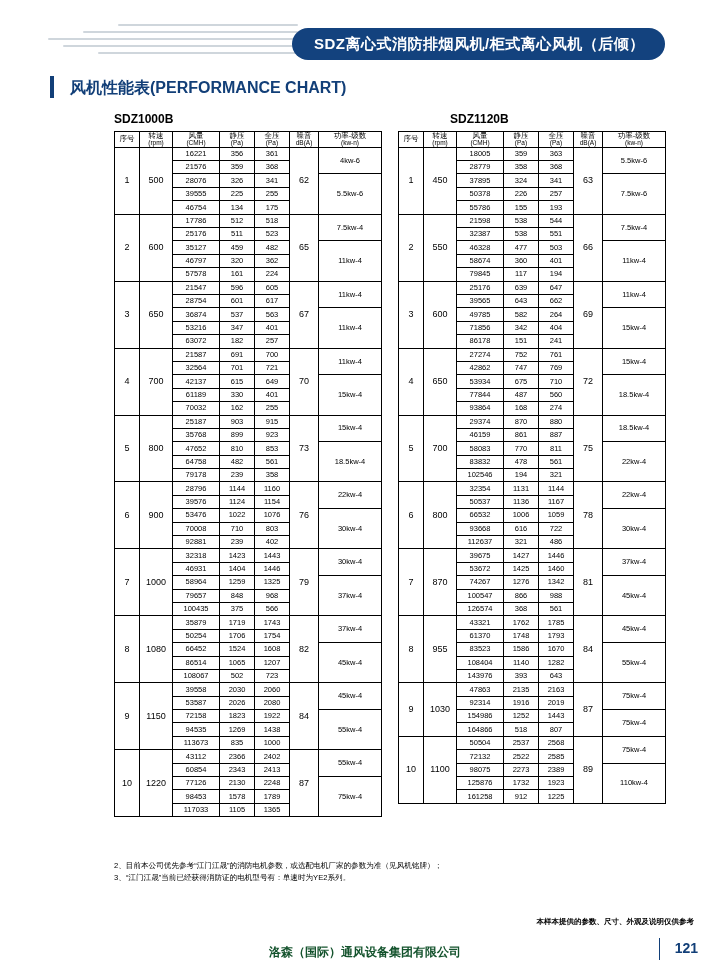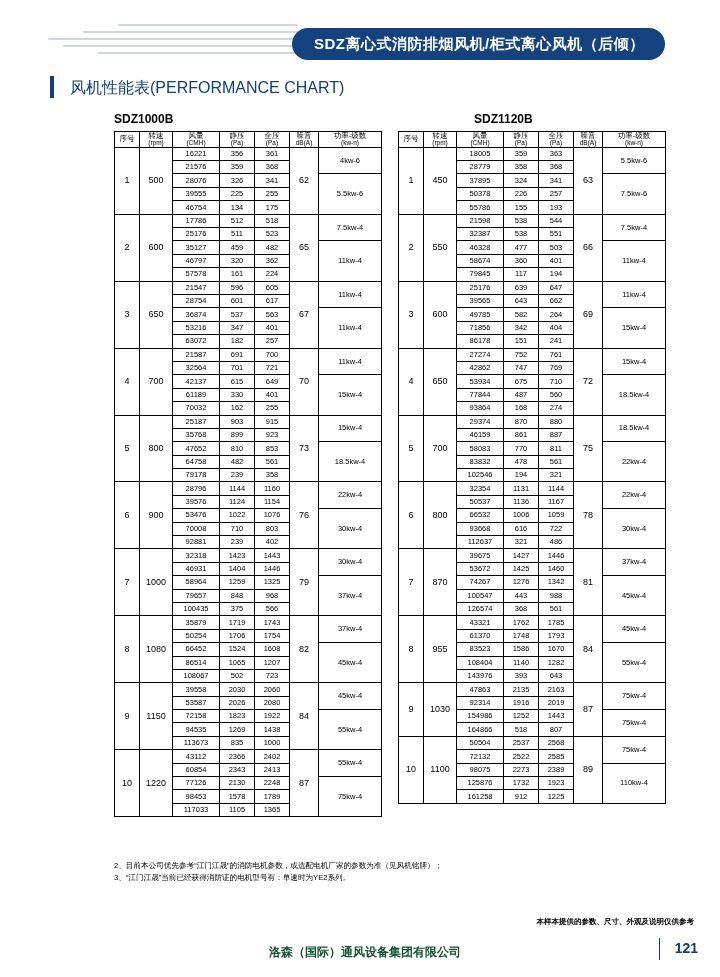--- a/index.html
+++ b/index.html
@@ -39,31 +39,31 @@
     background:#13427e;color:#ffffff;
     border-radius:16px;
     font-size:15px;font-weight:bold;
     letter-spacing:0.5px;
     white-space:nowrap;
     margin-top:8px;
   }
   
   .section-title{
     position:absolute;left:60px;top:78px;
-    font-size:16px;font-weight:normal;color:#123f78;
+    font-size:16px;font-weight:bold;color:#123f78;
   }
   .section-rule{
     position:absolute;left:40px;top:76px;width:4px;height:22px;background:#123f78;
   }
   
   .model-label{
     position:absolute;font-size:12px;font-weight:bold;color:#000;
   }
   #model-left{left:104px;top:112px;}
-  #model-right{left:464px;top:112px;}
+  #model-right{left:440px;top:112px;}
 
   
   table.perf{
     border-collapse:collapse;
     position:absolute;
     font-size:7.5px;
     line-height:1.05;
   }
   #table-left{left:104px;top:131px;}
   #table-right{left:388px;top:131px;}
@@ -668,21 +668,21 @@
           <td class="v">1460</td>
         </tr>
         <tr>
           <td class="v">74267</td>
           <td class="v">1276</td>
           <td class="v">1342</td>
           <td class="v pow" rowspan="3">45kw-4</td>
         </tr>
         <tr>
           <td class="v">100547</td>
-          <td class="v">443</td>
+          <td class="v">866</td>
           <td class="v">988</td>
         </tr>
         <tr>
           <td class="v">126574</td>
           <td class="v">368</td>
           <td class="v">561</td>
         </tr>
         <tr class="sep">
           <td class="v grp" rowspan="5">8</td>
           <td class="v grp" rowspan="5">955</td>

